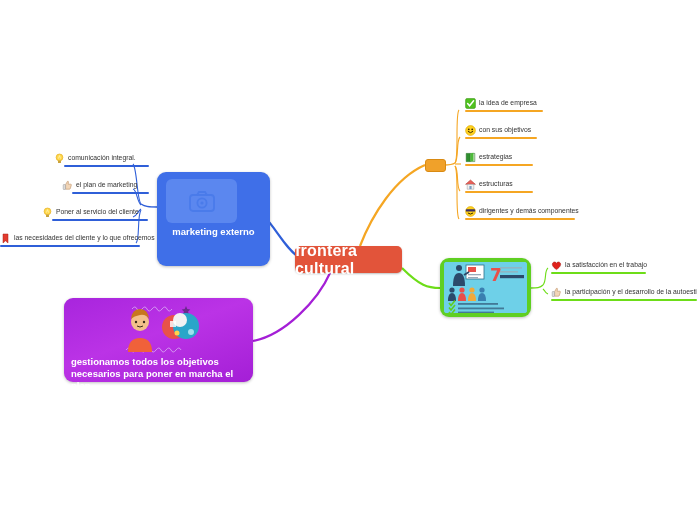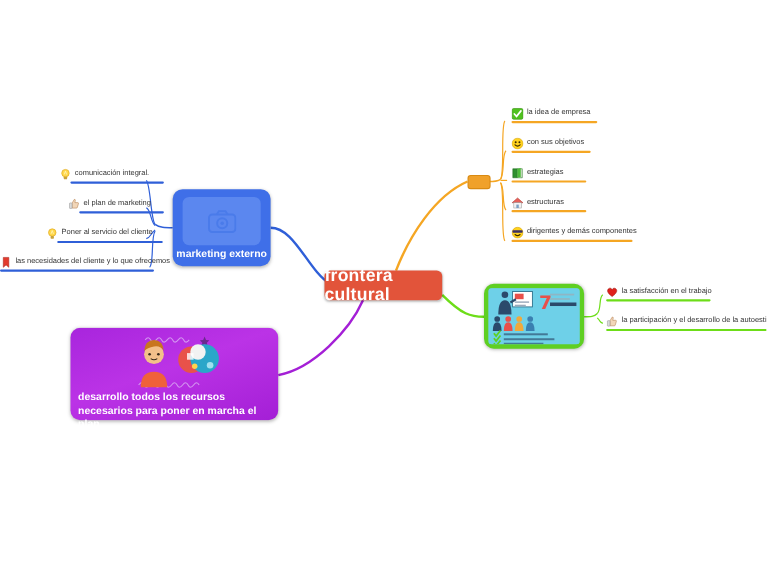--- a/index.html
+++ b/index.html
@@ -27,21 +27,21 @@
     color:#ffffff;font-size:16px;font-weight:bold;letter-spacing:.2px;
   }
 
   
   .imgnode{position:absolute;border-radius:9px;box-shadow:0 1px 3px rgba(0,0,0,.25);}
   .imgnode .caption{font-size:9.5px;font-weight:bold;line-height:12px;}
 
   
   #node-marketing-externo{
     left:157px;top:172px;width:89px;height:70px;
-    background:#3f6fe8;padding:0;
+    background:#3f6fe8;padding:12px;
   }
   #node-marketing-externo .thumb{
     position:absolute;left:9px;top:7px;width:71px;height:44px;
     background:#5b87ef;border-radius:6px;
     display:flex;align-items:center;justify-content:center;
   }
   #node-marketing-externo .caption{
     position:absolute;left:0;right:0;top:54px;text-align:center;color:#ffffff;
   }
 
@@ -158,21 +158,21 @@
         <path d="M23 26 q3 2 6 0" stroke="#3a2a1a" stroke-width="1" fill="none"></path>
 
         <circle cx="60" cy="27" r="12" fill="#e8524a"></circle>
         <circle cx="72" cy="26" r="13" fill="#2aa6c9"></circle>
         <circle cx="66" cy="20" r="7" fill="#f2f2f2"></circle>
         <rect x="56" y="21" width="6" height="6" fill="#ffffff" opacity=".8"></rect>
         <circle cx="77" cy="32" r="3" fill="#9fe0ef"></circle>
         <circle cx="63" cy="33" r="2.5" fill="#ffd34d"></circle>
       </svg>
     </div>
-    <div class="caption">desarrollo todos los recursos necesarios para poner en marcha el plan</div>
+    <div class="caption">gestionamos todos los objetivos necesarios para poner en marcha el plan</div>
   </div>
 
   <div class="imgnode" id="node-infografia">
     <div class="thumb">
       <svg width="83" height="51" viewBox="0 0 83 51">
         <rect x="0" y="0" width="83" height="51" fill="#6ed0e8"></rect>
 
         <rect x="22" y="3" width="18" height="14" fill="#ffffff" stroke="#2b6f8a" stroke-width="0.8"></rect>
         <rect x="24" y="5" width="8" height="5" fill="#e8504a"></rect>
         <rect x="24" y="12" width="13" height="1.3" fill="#9ab"></rect>

